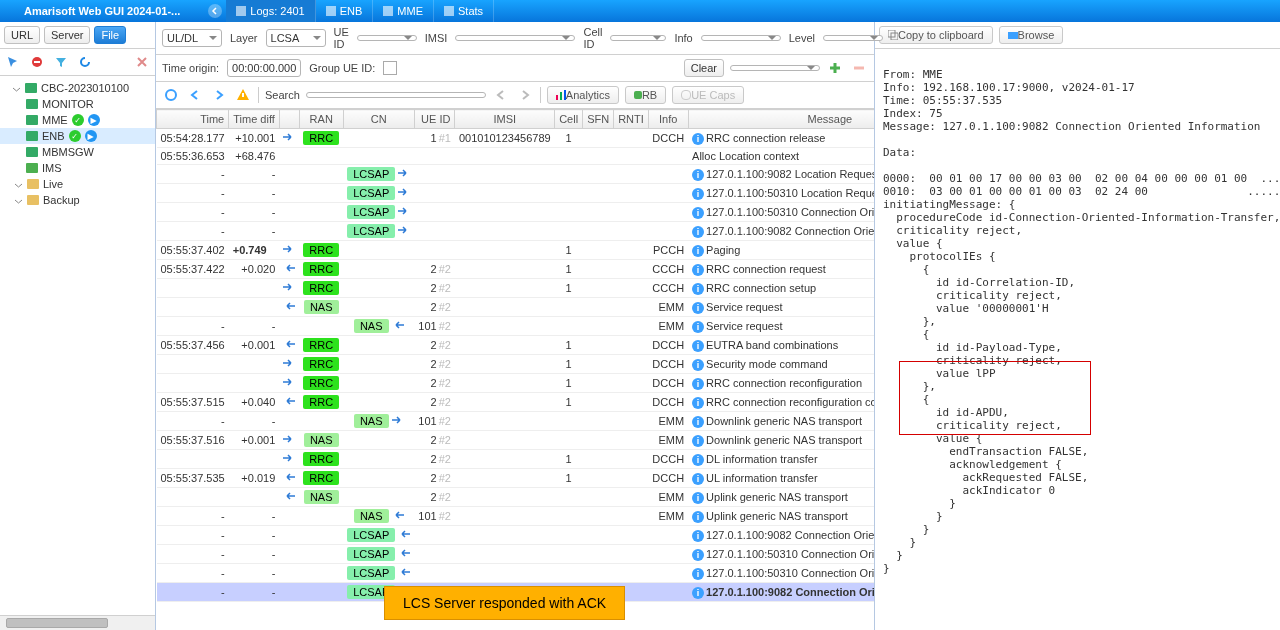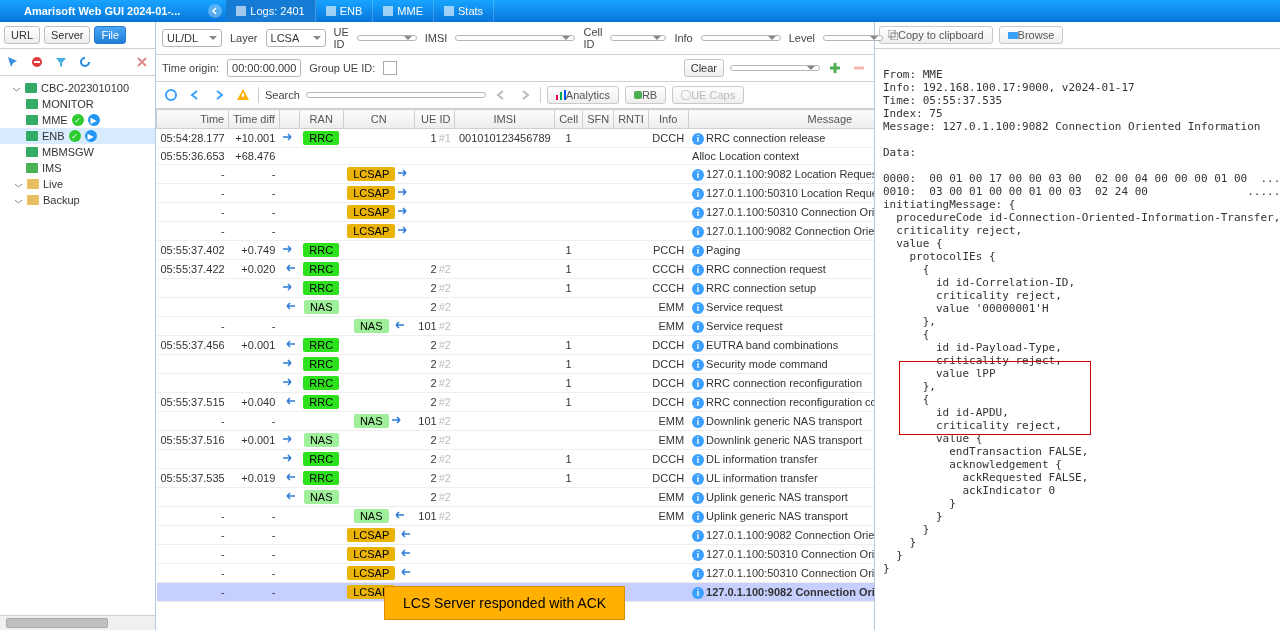--- a/index.html
+++ b/index.html
@@ -34,21 +34,21 @@
   .actionbar{border-bottom:1px solid #d0d0d0;padding:4px 6px;display:flex;gap:6px;align-items:center}
   .pillbtn{border:1px solid #c9c9c9;border-radius:3px;padding:2px 8px;background:linear-gradient(#fff,#eee);display:inline-flex;align-items:center;color:#555}
   .pillbtn.dis{color:#bbb}
   .grid{flex:1;overflow:auto;font-size:11px}
   .grid table{border-collapse:collapse;width:100%}
   .grid th{background:linear-gradient(#fdfdfd,#ececec);border:1px solid #d0d0d0;padding:3px 4px;font-weight:normal;color:#555;position:sticky;top:0;white-space:nowrap}
   .grid td{border-bottom:1px solid #eee;padding:2px 4px;white-space:nowrap}
   .grid tr.hi{background:#c7cfff}
   .tag{display:inline-block;padding:1px 6px;border-radius:2px;color:#000;font-size:11px}
   .tag.RRC{background:#2de21d}
-  .tag.LCSAP{background:#eab308}
+  .tag.LCSAP{background:#86efac}
   .tag.NAS{background:#a0ef9a}
   .info-i{display:inline-flex;width:12px;height:12px;border-radius:6px;background:#3ba0ff;color:#fff;align-items:center;justify-content:center;font-weight:bold;font-size:9px;margin-right:2px}
   .ueidgrey{color:#bbb;margin-left:2px}
   .right{width:405px;display:flex;flex-direction:column}
   .right-toolbar{padding:4px;border-bottom:1px solid #d0d0d0;display:flex;gap:6px}
   .detail{flex:1;padding:6px 8px;font-family:Menlo,Consolas,monospace;font-size:11px;white-space:pre;overflow:auto;color:#333}
   .redbox{border:1px solid #d40000;position:absolute}
   .callout{position:absolute;background:#ffb000;border:1px solid #d98f00;color:#000;font-size:14px;padding:8px 18px}
   .scrollbar{height:14px;background:#f0f0f0;border-top:1px solid #d0d0d0;position:relative}
   .scrollbar .thumb{position:absolute;left:6px;top:2px;height:8px;width:100px;background:#c0c0c0;border:1px solid #a9a9a9;border-radius:2px}
@@ -401,21 +401,21 @@
               <td style="text-align: right;"></td>
               <td></td>
               <td style="text-align: center;"></td>
               <td></td>
               <td></td>
               <td style="text-align: right;"></td>
               <td><span class="info-i">i</span>127.0.1.100:9082 Connection Oriented Information</td>
             </tr>
             <tr>
               <td style="text-align: center;">05:55:37.402</td>
-              <td style="text-align: right;">+0.749</td>
+              <td style=" font-weight: bold;">+0.749</td>
               <td><svg width="12" height="10">
                   <path d="M0 5h8m0 0L5 2m3 3L5 8" stroke="#2e7bd6" stroke-width="1.5" fill="none"></path>
                 </svg></td>
               <td style="text-align: center;"><span class="tag RRC">RRC</span></td>
               <td style="text-align: center;"></td>
               <td style="text-align: right;"></td>
               <td></td>
               <td style="text-align: center;">1</td>
               <td></td>
               <td></td>

